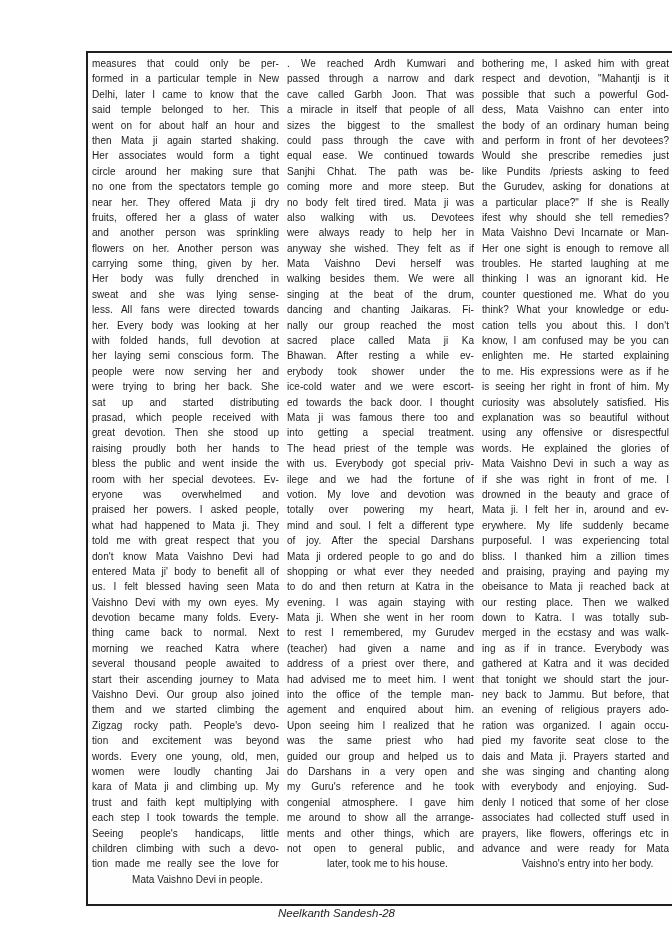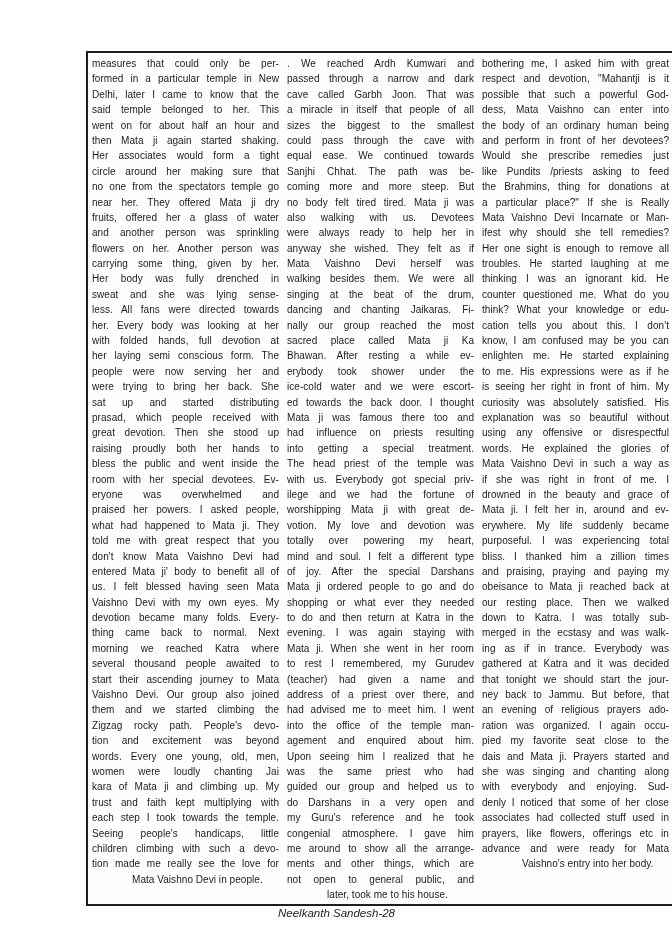--- a/index.html
+++ b/index.html
@@ -136,26 +136,24 @@
         <div class="line">walking besides them. We were all</div>
         <div class="line">singing at the beat of the drum,</div>
         <div class="line">dancing and chanting Jaikaras. Fi-</div>
         <div class="line">nally our group reached the most</div>
         <div class="line">sacred place called Mata ji Ka</div>
         <div class="line">Bhawan. After resting a while ev-</div>
         <div class="line">erybody took shower under the</div>
         <div class="line">ice-cold water and we were escort-</div>
         <div class="line">ed towards the back door. I thought</div>
         <div class="line">Mata ji was famous there too and</div>
-        <div class="line">had influence on priests resulting</div>
         <div class="line">into getting a special treatment.</div>
         <div class="line">The head priest of the temple was</div>
         <div class="line">with us. Everybody got special priv-</div>
         <div class="line">ilege and we had the fortune of</div>
-        <div class="line">worshipping Mata ji with great de-</div>
         <div class="line">votion. My love and devotion was</div>
         <div class="line">totally over powering my heart,</div>
         <div class="line">mind and soul. I felt a different type</div>
         <div class="line">of joy. After the special Darshans</div>
         <div class="line">Mata ji ordered people to go and do</div>
         <div class="line">shopping or what ever they needed</div>
         <div class="line">to do and then return at Katra in the</div>
         <div class="line">evening. I was again staying with</div>
         <div class="line">Mata ji. When she went in her room</div>
         <div class="line">to rest I remembered, my Gurudev</div>
@@ -177,24 +175,24 @@
       </div>
     <div class="col">
         <div class="line">bothering me, I asked him with great</div>
         <div class="line">respect and devotion, "Mahantji is it</div>
         <div class="line">possible that such a powerful God-</div>
         <div class="line">dess, Mata Vaishno can enter into</div>
         <div class="line">the body of an ordinary human being</div>
         <div class="line">and perform in front of her devotees?</div>
         <div class="line">Would she prescribe remedies just</div>
         <div class="line">like Pundits /priests asking to feed</div>
-        <div class="line">the Brahmins, thing for donations at</div>
+        <div class="line">the Gurudev, asking for donations at</div>
         <div class="line">a particular place?" If she is Really</div>
+        <div class="line">ifest why should she tell remedies?</div>
         <div class="line">Mata Vaishno Devi Incarnate or Man-</div>
-        <div class="line">ifest why should she tell remedies?</div>
         <div class="line">Her one sight is enough to remove all</div>
         <div class="line">troubles. He started laughing at me</div>
         <div class="line">thinking I was an ignorant kid. He</div>
         <div class="line">counter questioned me. What do you</div>
         <div class="line">think? What your knowledge or edu-</div>
         <div class="line">cation tells you about this. I don't</div>
         <div class="line">know, I am confused may be you can</div>
         <div class="line">enlighten me. He started explaining</div>
         <div class="line">to me. His expressions were as if he</div>
         <div class="line">is seeing her right in front of him. My</div>

